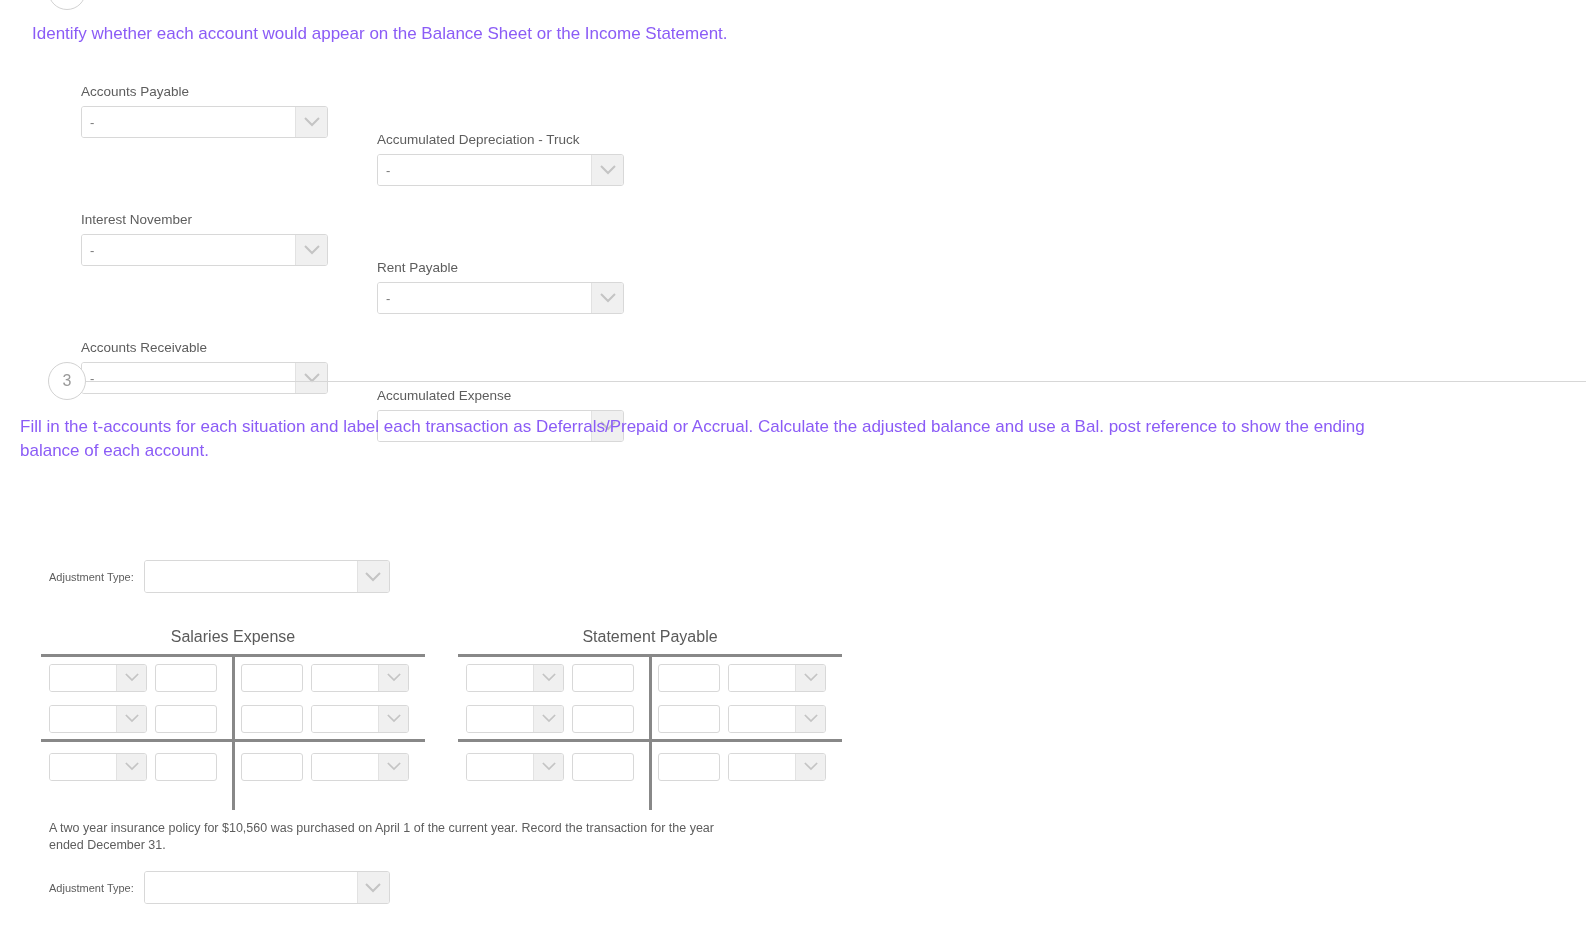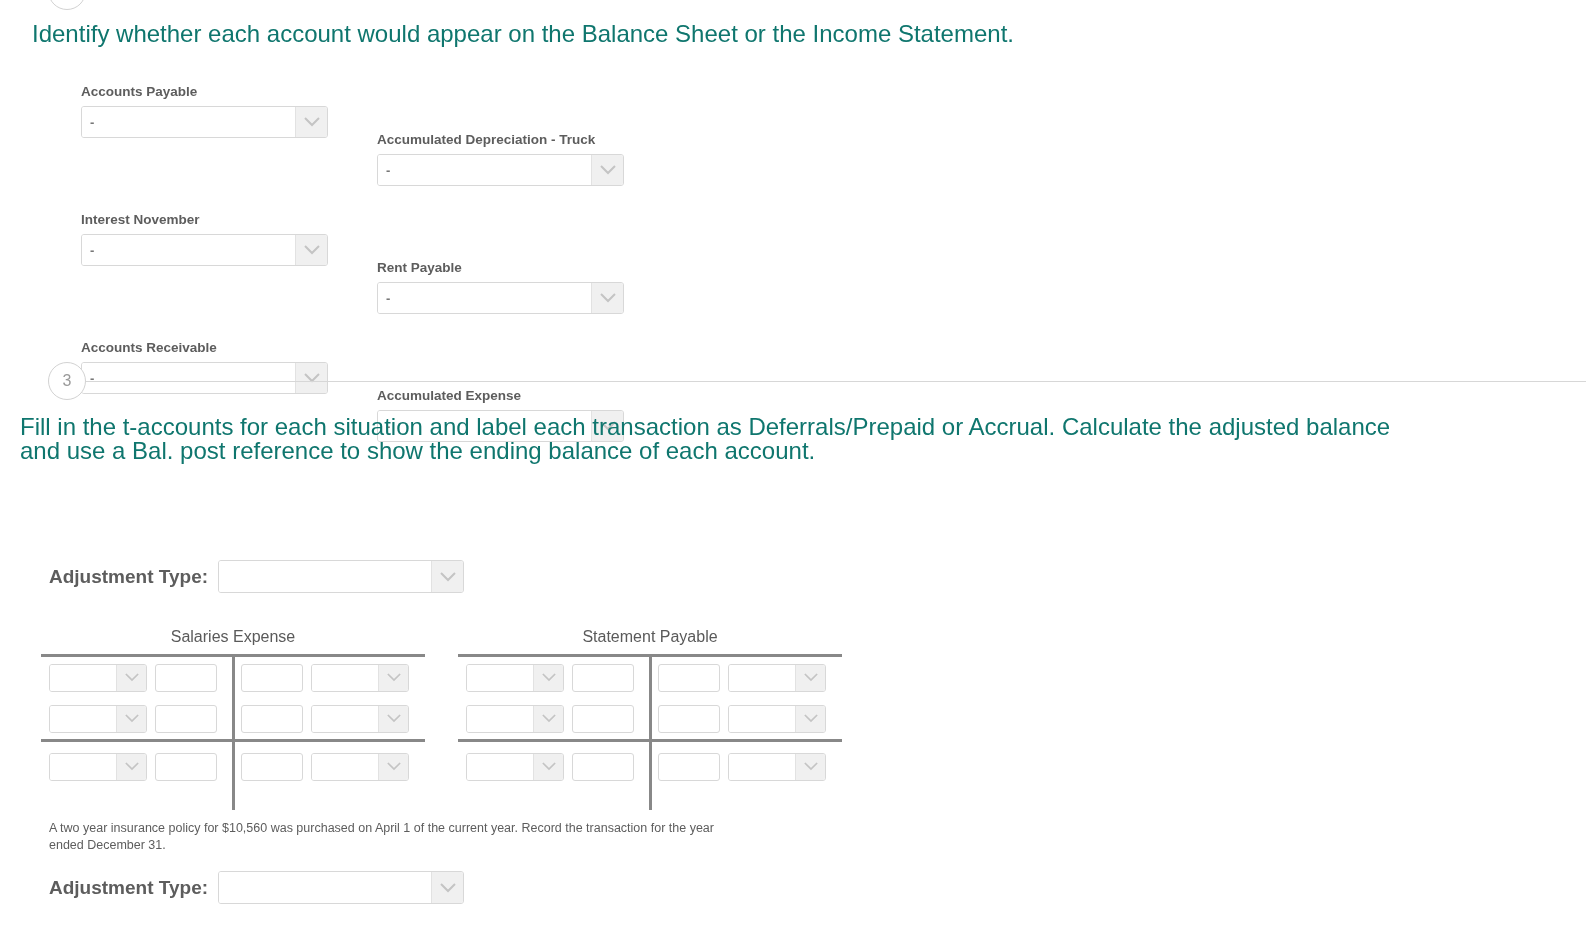--- a/index.html
+++ b/index.html
@@ -31,36 +31,36 @@
   }
 
   
   .step-marker-top { left: 48px; top: -28px; width: 1538px; }
 
   .step-marker-3 { left: 48px; top: 362px; width: 1538px; }
 
   
   .prompt {
     position: absolute;
-    font-size: 24px;
+    font-size: 17px;
     line-height: 24px;
-    color: #0f766e;
+    color: #8b5cf6;
     font-weight: 400;
   }
   #prompt-2 { left: 32px; top: 22px; width: 1400px; }
   #prompt-3 { left: 20px; top: 415px; width: 1400px; }
 
   
   .account-grid {
     position: absolute;
     left: 81px; top: 84px;
     width: 640px;
   }
   .account-row { display: flex; }
-  .account-cell { width: 296px; margin-right: 0px; font-weight: bold; }
+  .account-cell { width: 296px; margin-right: 0px; }
   .account-cell.second { margin-left: 0px; margin-top: 48px; }
   .account-label {
     font-size: 13.5px;
     color: #5d5d5d;
     margin-bottom: 6px;
     line-height: 16px;
   }
   .account-cell-spacer { height: 26px; }
 
   
@@ -106,25 +106,24 @@
   #situation-2-text { left: 49px; top: 820px; }
 
   .adj-row {
     position: absolute;
     display: flex;
     align-items: center;
   }
   #adj-row-1 { left: 49px; top: 560px; }
   #adj-row-2 { left: 49px; top: 871px; }
   .adj-label {
-    font-size: 19px;
+    font-size: 11px;
     color: #5d5d5d;
     margin-right: 10px;
     line-height: 16px;
-    font-weight: bold;
   }
   .adj-sel { width: 246px; height: 33px; }
 
   
   .taccount { position: absolute; width: 384px; }
   #taccount-salaries-expense { left: 41px; top: 608px; }
   #taccount-salaries-payable { left: 458px; top: 608px; }
 
   .ta-title {
     text-align: center;

